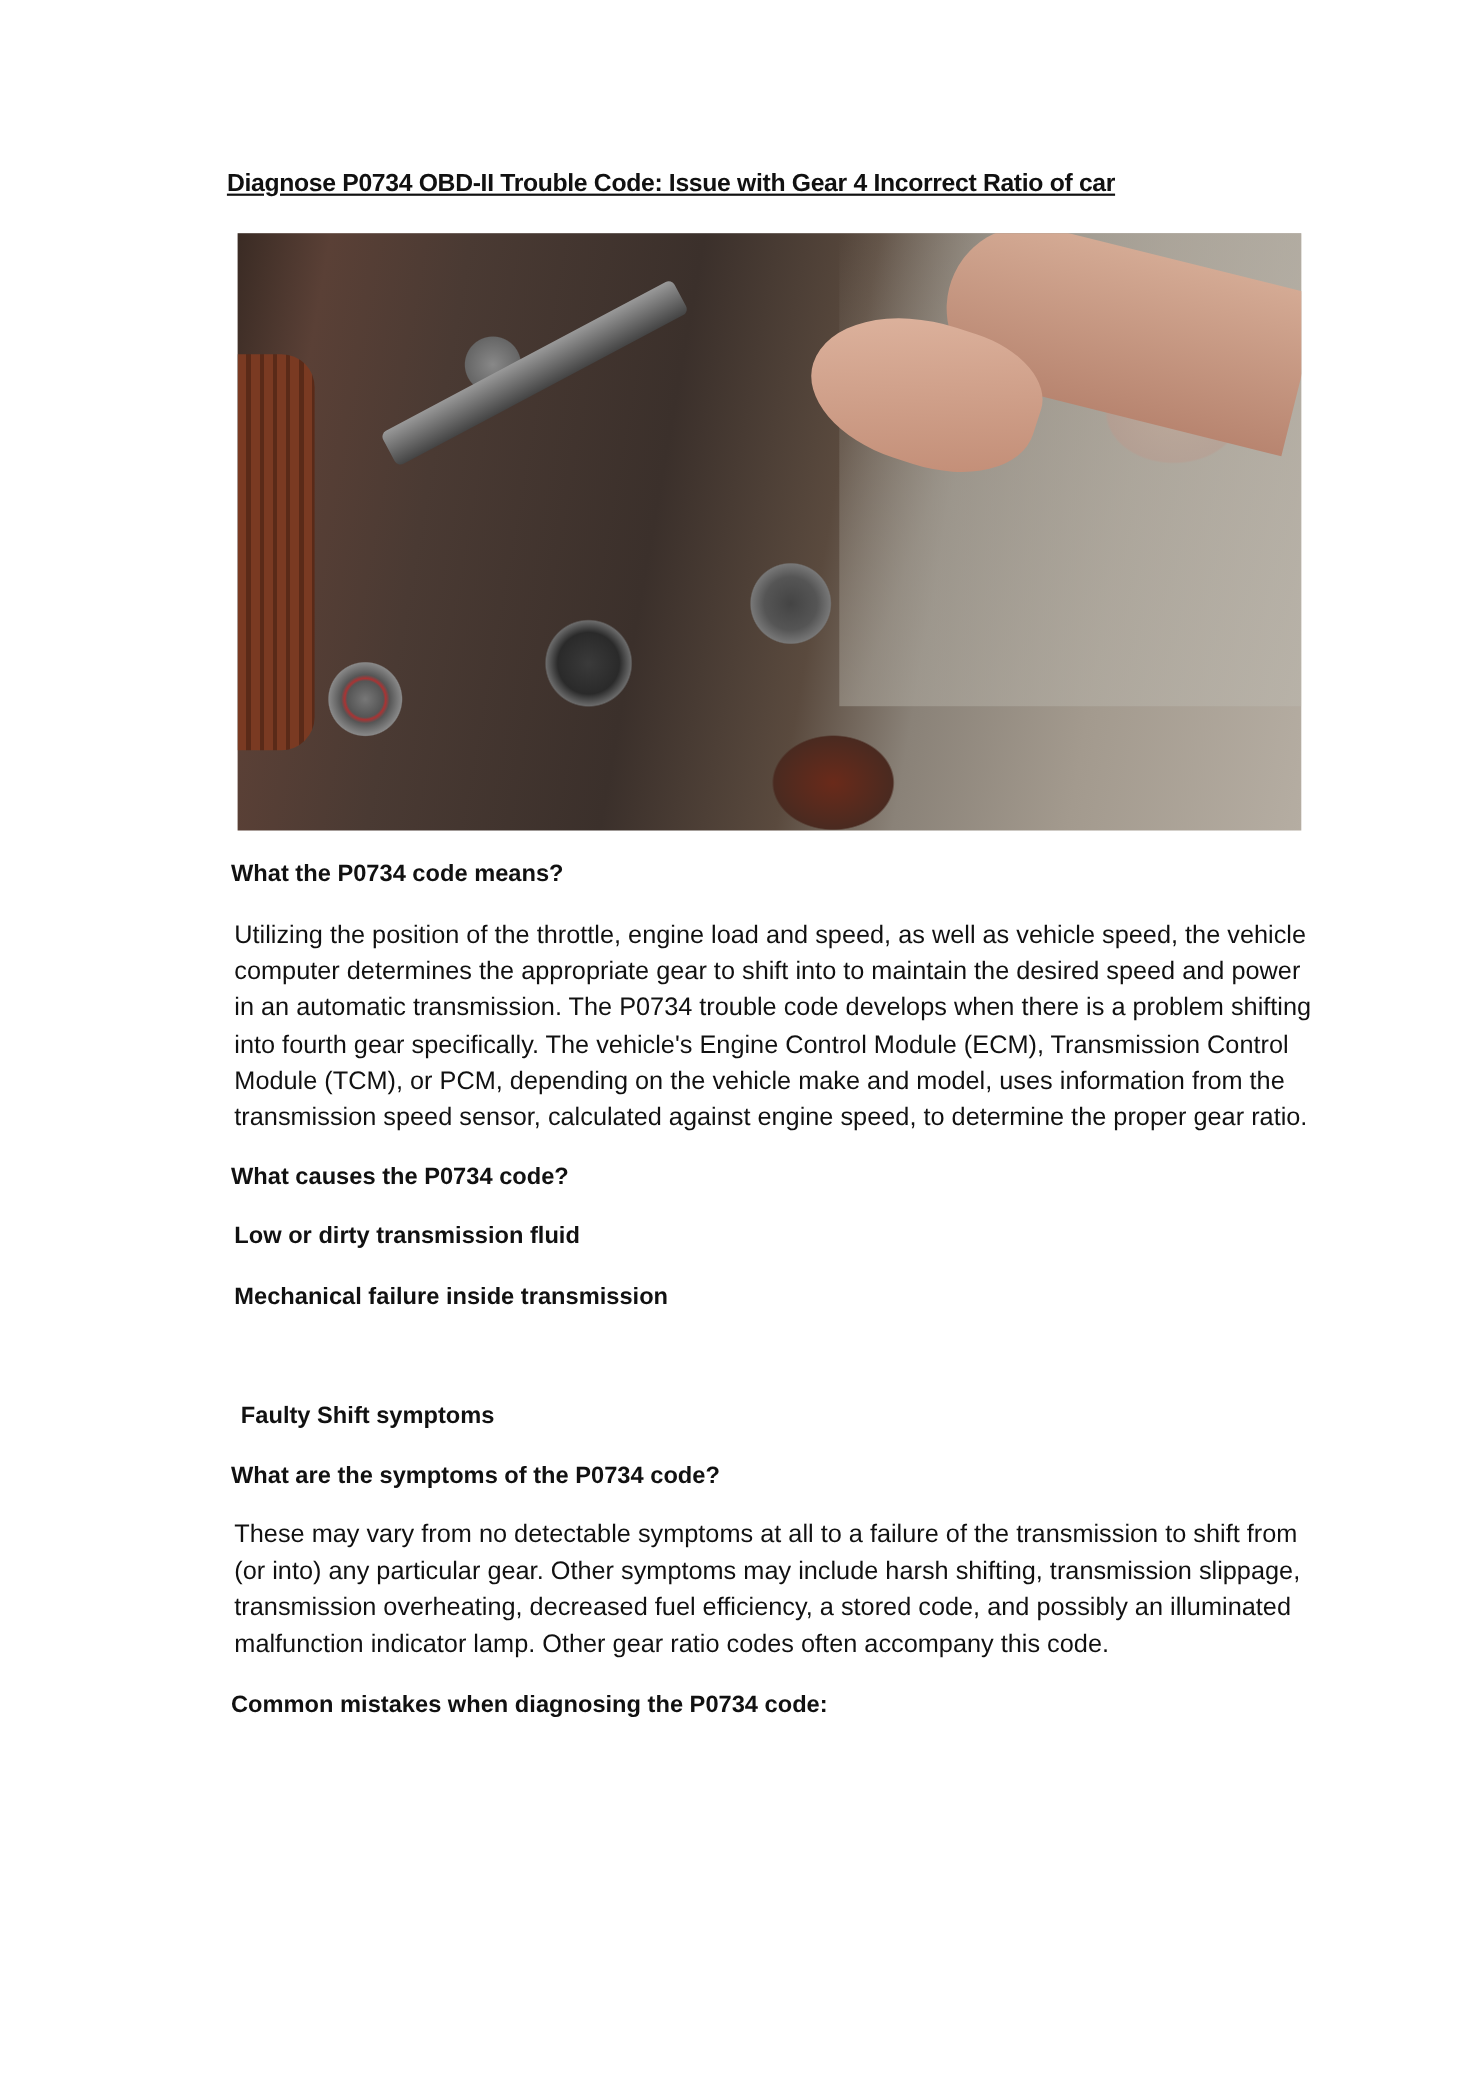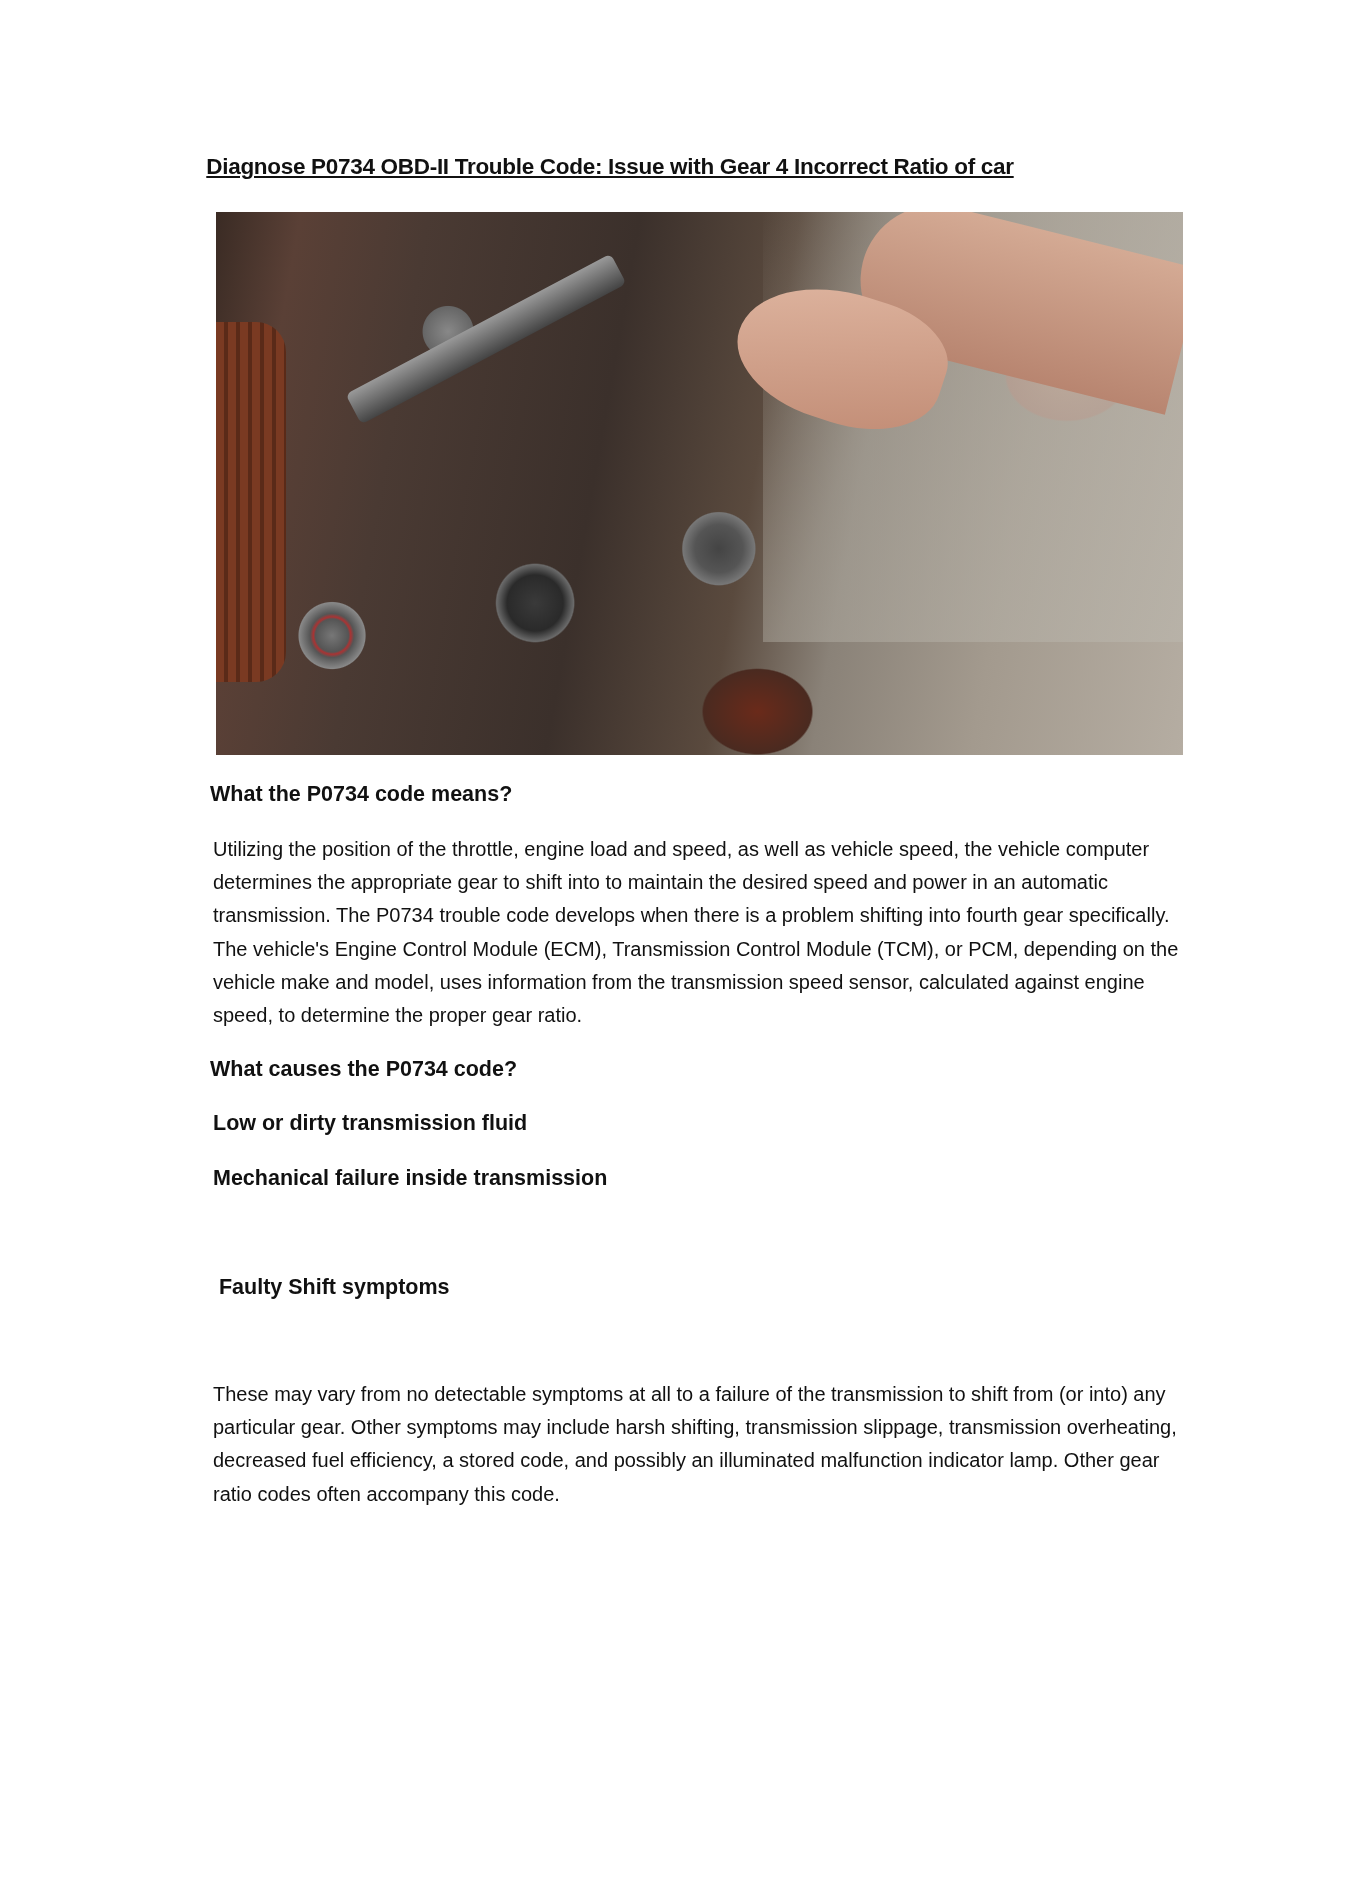--- a/index.html
+++ b/index.html
@@ -14,21 +14,21 @@
       radial-gradient(circle 55px at 12% 78%, #777 0%, #555 30%, #a33 34%, #555 40%, #888 60%, transparent 62%),
       radial-gradient(circle 50px at 24% 22%, #888 0%, #666 50%, transparent 52%),
       radial-gradient(ellipse 90px 70px at 56% 92%, #6a2a1a 0%, #4a2a20 60%, transparent 62%),
       linear-gradient(100deg, #3a2b24 0%, #5a4036 8%, #4a3a33 20%, #3b302b 40%, #5a4a3e 55%, #8a8278 65%, #a39a8e 80%, #b5ada2 100%);}
   .photo .arm{position:absolute;right:0;top:55px;width:330px;height:150px;background:linear-gradient(180deg,#d4aa94,#b88570);border-radius:80px 0 0 80px;transform:rotate(14deg);transform-origin:right center;}
   .photo .hand{position:absolute;left:520px;top:80px;width:210px;height:130px;background:linear-gradient(160deg,#e0b7a2,#c08a73);border-radius:60% 40% 50% 50%;transform:rotate(18deg);}
   .photo .caseR{position:absolute;right:0;top:0;width:420px;height:430px;background:linear-gradient(110deg,rgba(170,165,155,0) 0%,rgba(170,165,155,.55) 30%,rgba(185,180,170,.75) 100%);}
   .photo .band{position:absolute;left:0;top:110px;width:70px;height:360px;background:repeating-linear-gradient(90deg,#7a3a22 0 8px,#5a2a18 8px 12px);border-radius:0 30px 30px 0;}
   .photo .shaft{position:absolute;left:120px;top:110px;width:300px;height:34px;background:linear-gradient(180deg,#999,#444);transform:rotate(-28deg);border-radius:6px;}
   .h{position:absolute;left:210px;font-weight:bold;font-size:21.5px;}
-  .p{position:absolute;left:213px;width:980px;font-size:20px;line-height:33.2px;}
+  .p{position:absolute;left:213px;width:980px;font-size:23px;line-height:33.2px;}
   .li{position:absolute;left:213px;font-size:21.5px;font-weight:bold;}
 </style>
 </head>
 <body>
 
 <div class="page">
   <div class="title">Diagnose P0734 OBD-II Trouble Code:  Issue with Gear 4 Incorrect Ratio of car</div>
 
   <div class="photo" title="Photo of a disassembled automatic transmission with a hand resting on the transmission case">
     <div class="caseR"></div>
@@ -39,15 +39,17 @@
   </div>
 
   <div class="h" style="top:782px">What the P0734 code means?</div>
   <div class="p" style="top:833px">Utilizing the position of the throttle, engine load and speed, as well as vehicle speed, the vehicle computer determines the appropriate gear to shift into to maintain the desired speed and power in an automatic transmission. The P0734 trouble code develops when there is a problem shifting into fourth gear specifically. The vehicle's Engine Control Module (ECM), Transmission Control Module (TCM), or PCM, depending on the vehicle make and model, uses information from the transmission speed sensor, calculated against engine speed, to determine the proper gear ratio.</div>
 
   <div class="h" style="top:1057px">What causes the P0734 code?</div>
   <div class="li" style="top:1111px">Low or dirty transmission fluid</div>
   <div class="li" style="top:1166px">Mechanical failure inside transmission</div>
   <div class="li" style="top:1275px; white-space:pre"> Faulty Shift symptoms</div>
 
+  <div class="h" style="top:1329px">What are the symptoms of the P0734 code?</div>
   <div class="p" style="top:1378px">These may vary from no detectable symptoms at all to a failure of the transmission to shift from (or into) any particular gear. Other symptoms may include harsh shifting, transmission slippage, transmission overheating, decreased fuel efficiency, a stored code, and possibly an illuminated malfunction indicator lamp. Other gear ratio codes often accompany this code.</div>
 
+  <div class="h" style="top:1537px">Common mistakes when diagnosing the P0734 code:</div>
 </div>
 
 </body></html>

